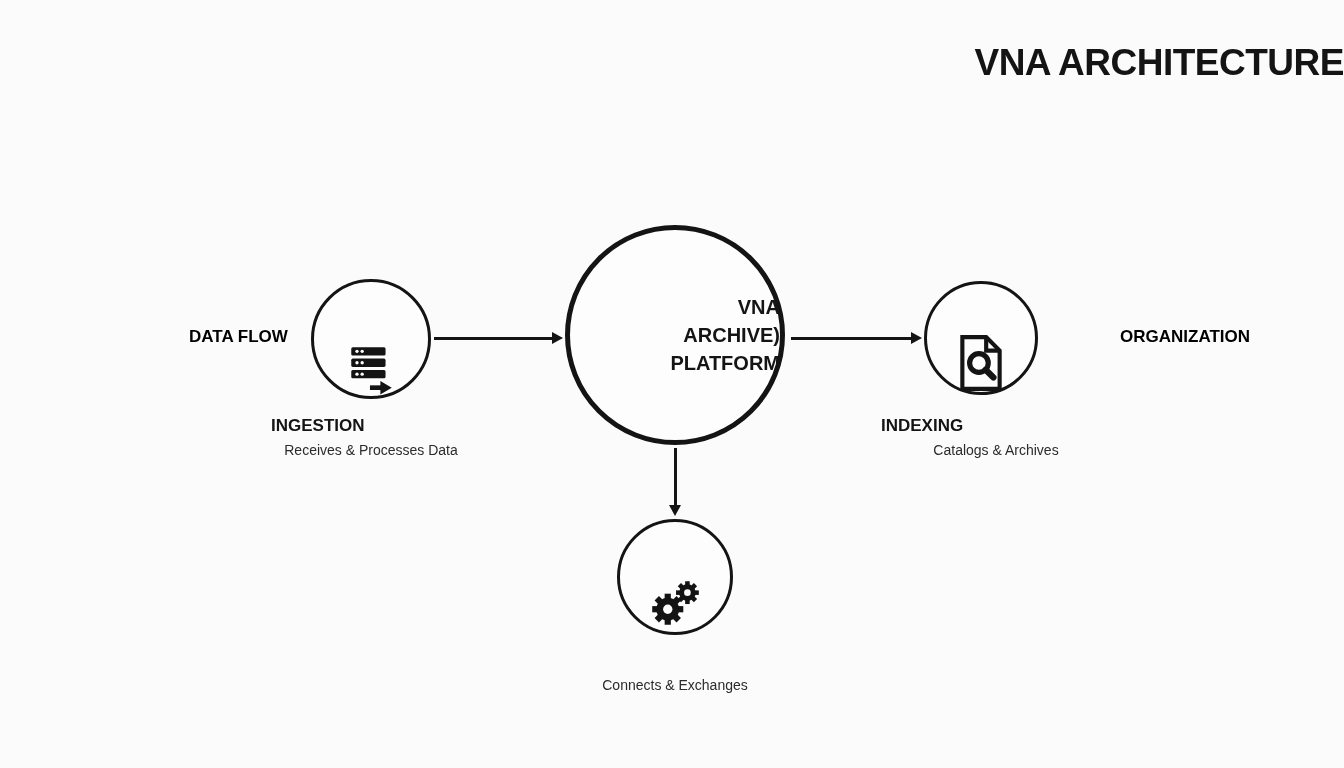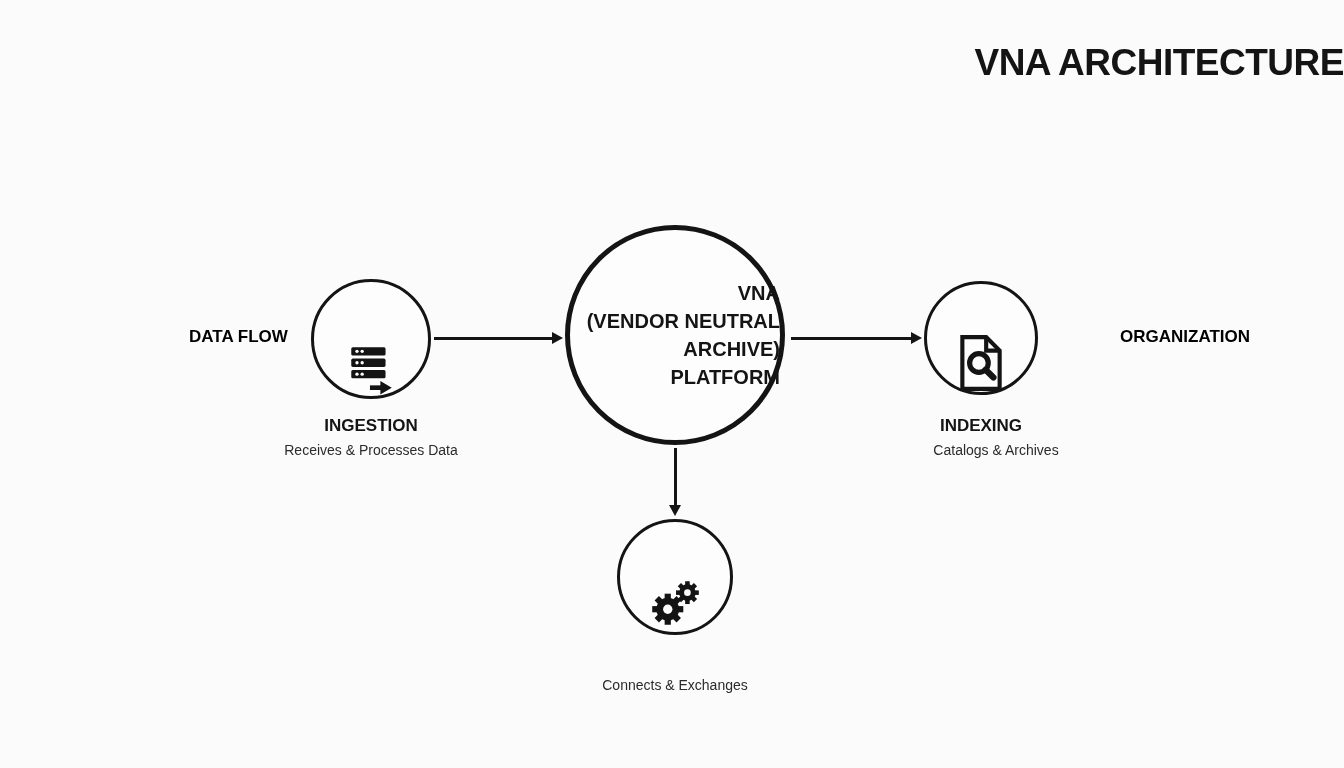--- a/index.html
+++ b/index.html
@@ -55,21 +55,20 @@
     position: absolute;
     font-size: 17px;
     font-weight: 700;
     color: #000000;
     white-space: nowrap;
   }
   .label-dataflow { left: 189px; top: 327px; }
   .label-organization { left: 1120px; top: 327px; }
   .node-title {
     position: absolute;
-    text-align: center;
     font-size: 17px;
     font-weight: 700;
     color: #141414;
     white-space: nowrap;
   }
   .node-subtitle {
     position: absolute;
     text-align: center;
     font-size: 14px;
     font-weight: 400;
@@ -137,21 +136,20 @@
   <div class="node-title t-ingestion">INGESTION</div>
   <div class="node-subtitle s-ingestion">Receives &amp; Processes Data</div>
 
   <div class="arrow" style="left:434px; top:332px; width:129px; height:13px;">
     <span class="shaft-h" style="width:120px;"></span>
     <span class="head-right" style="left:118px;"></span>
   </div>
 
   <div class="node-circle node-center">
     <div class="center-line">VNA</div>
-    <div class="center-line">(VENDOR NEUTRAL</div>
     <div class="center-line">ARCHIVE)</div>
     <div class="center-line">PLATFORM</div>
   </div>
 
   <div class="arrow" style="left:791px; top:332px; width:131px; height:13px;">
     <span class="shaft-h" style="width:122px;"></span>
     <span class="head-right" style="left:120px;"></span>
   </div>
 
   <div class="node-circle node-indexing">

